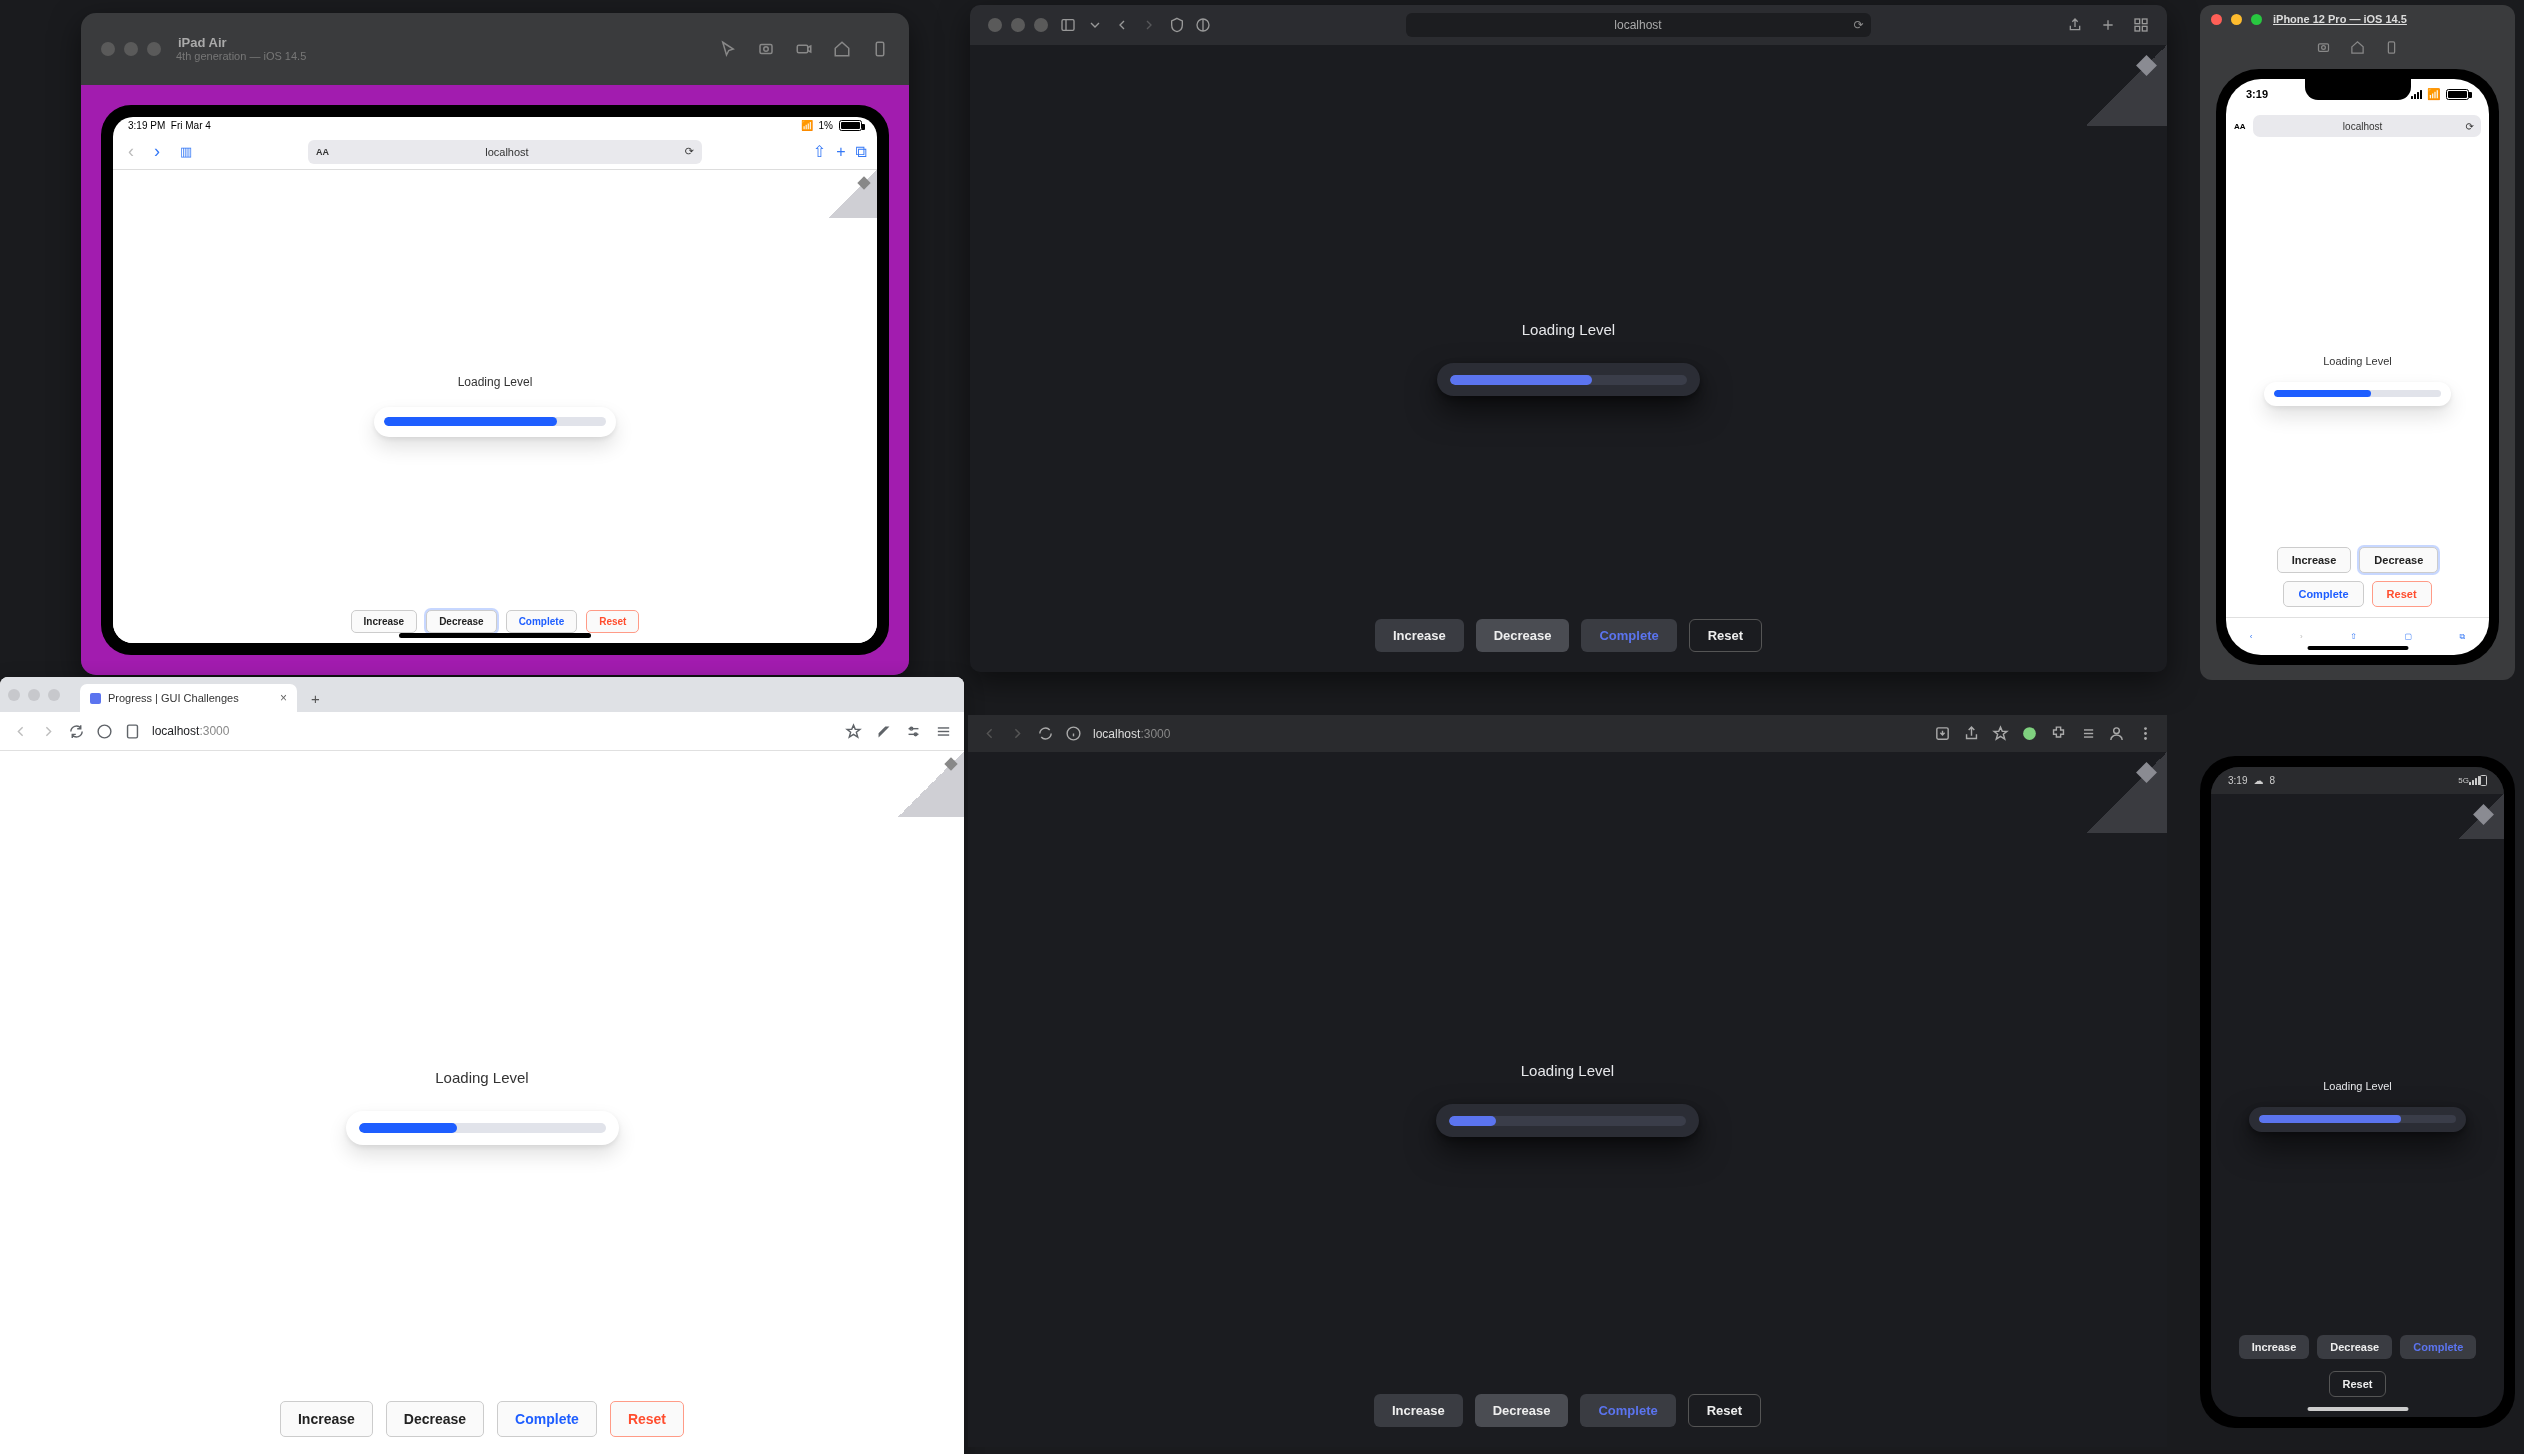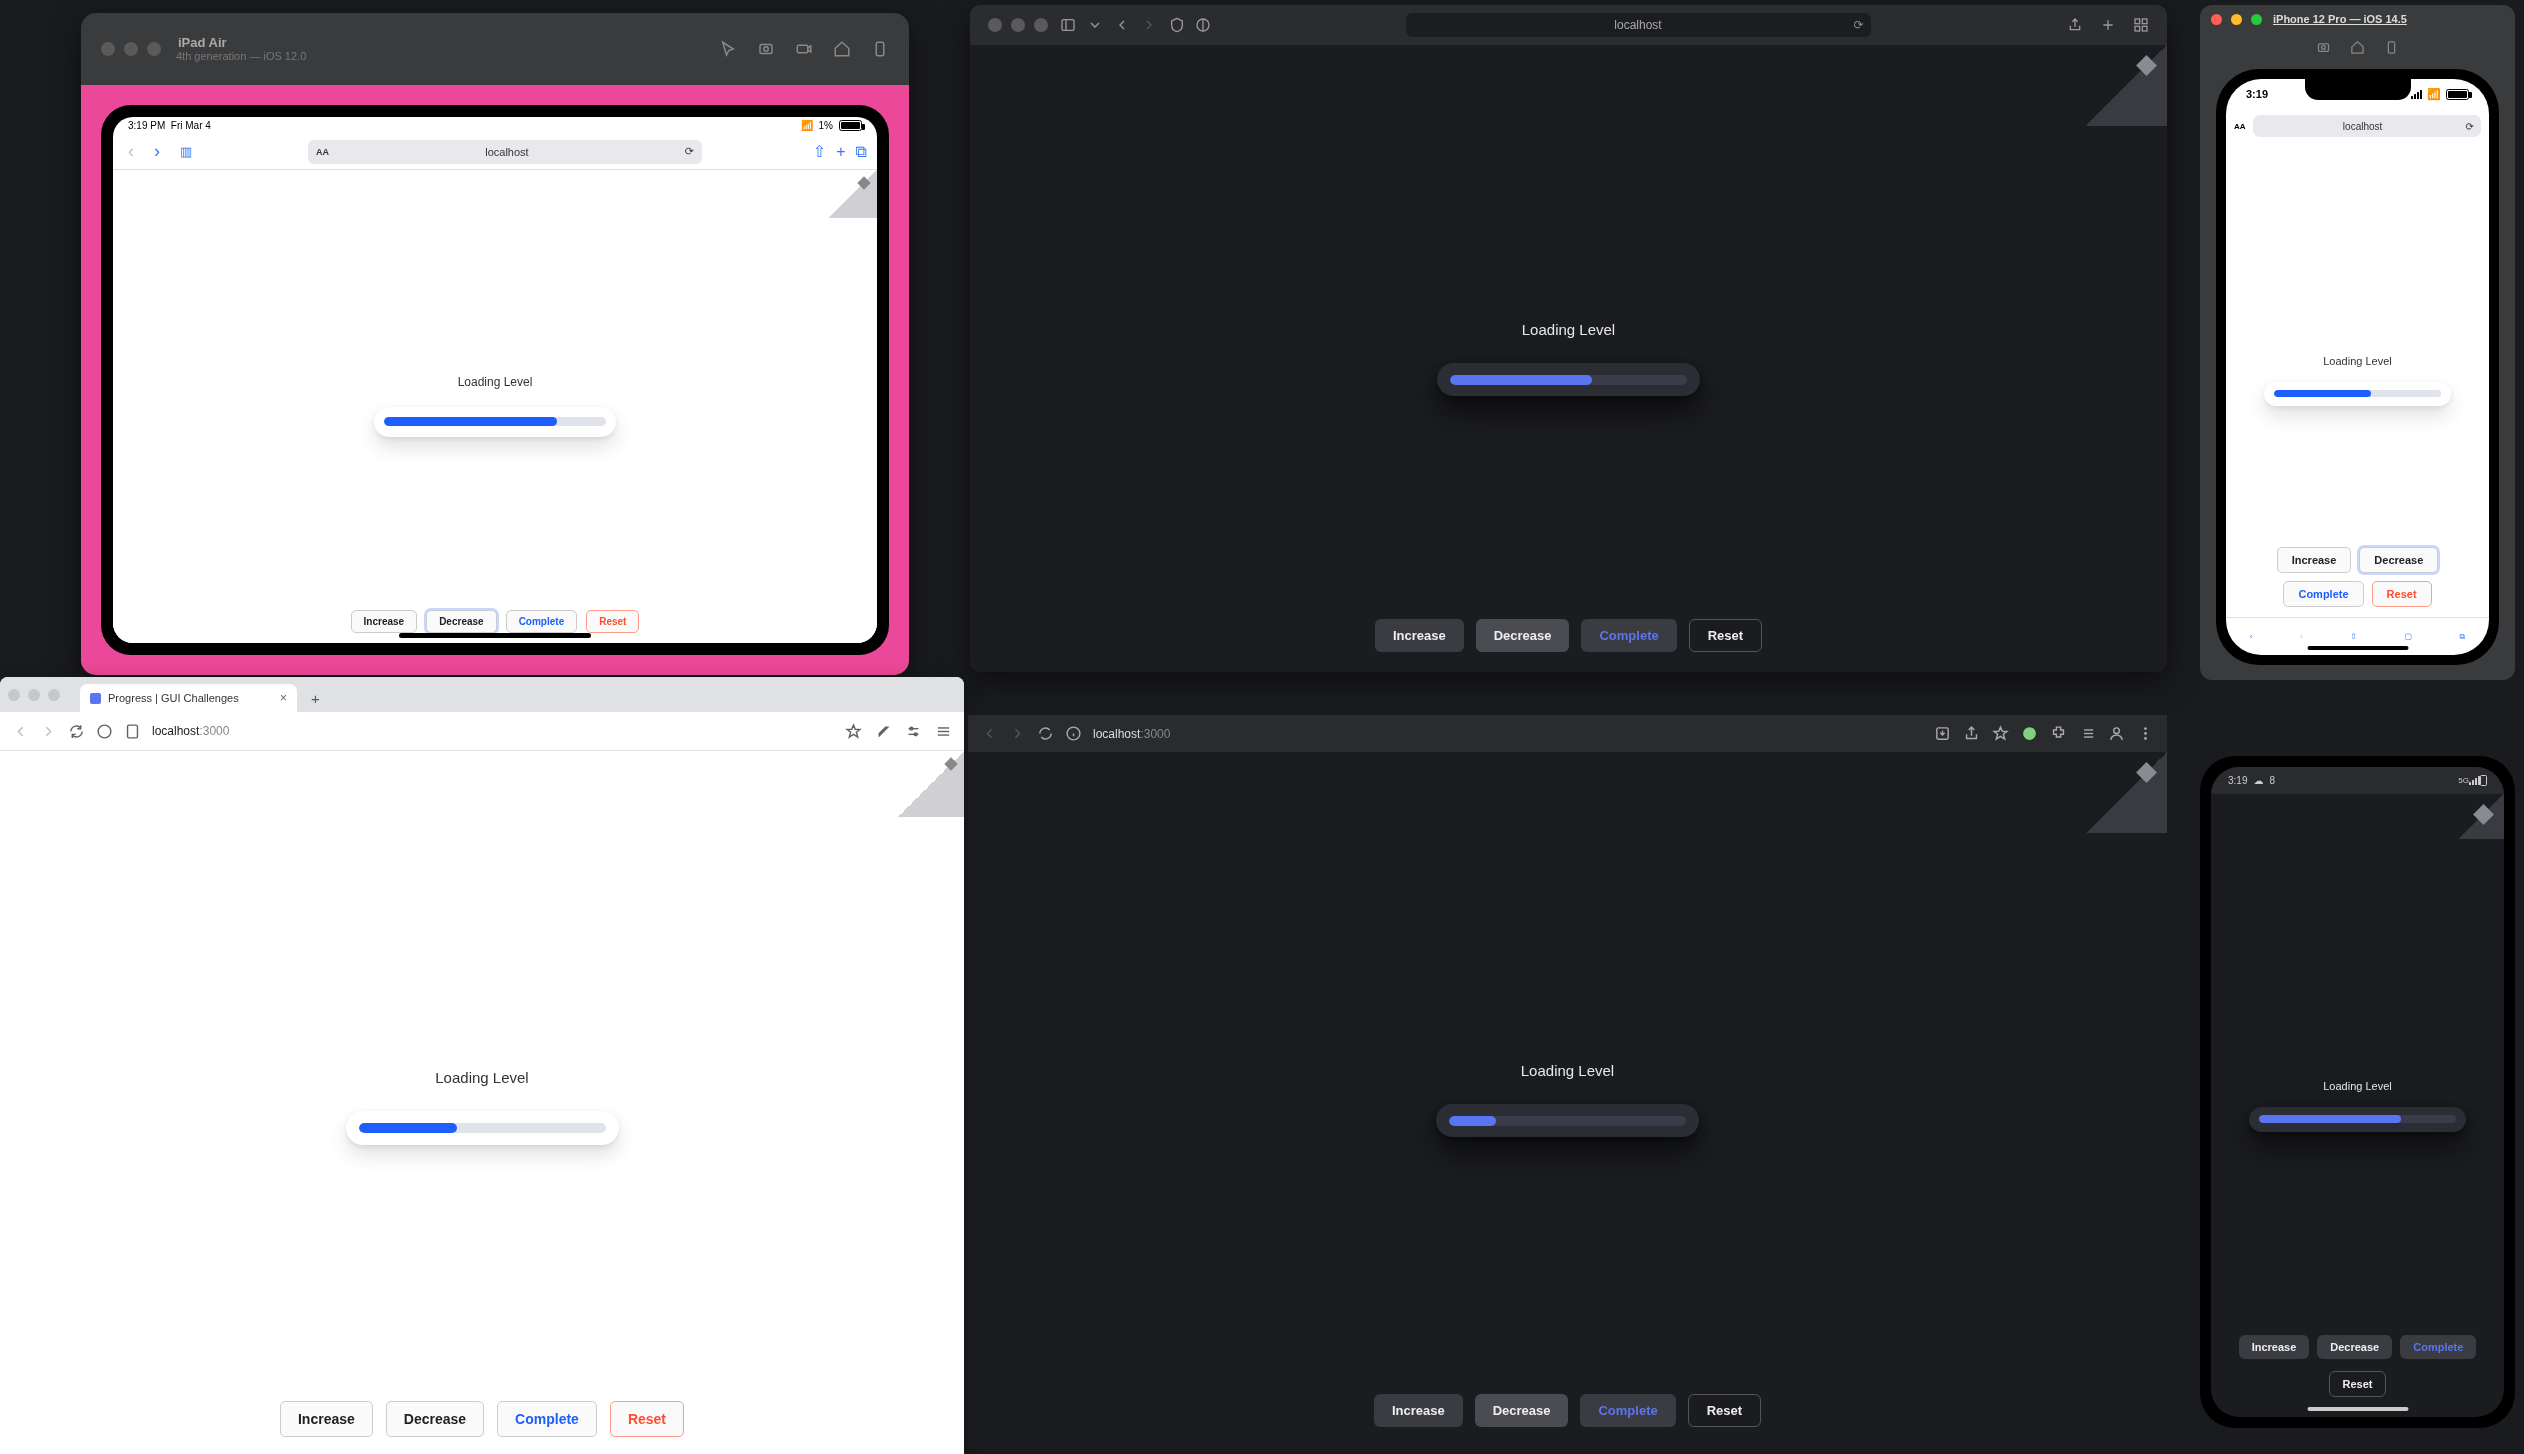--- a/index.html
+++ b/index.html
@@ -30,21 +30,21 @@
   .tl { width:14px; height:14px; border-radius:50%; }
   .tl.red { background:#5a5a5a; } .tl.yellow { background:#5a5a5a; } .tl.green { background:#5a5a5a; }
   .ipad-title { color:#aaa; font-size:13px; font-weight:600; margin-left:5px; }
   .ipad-subtitle { color:#777; font-size:11px; margin-left:3px; display:block; }
   .ipad-title-col { display:flex; flex-direction:column; }
   .ipad-toolbar-icons { margin-left:auto; display:flex; gap:20px; }
   .tb-icon { width:18px; height:18px; color:#888; }
   .tb-icon svg { width:100%; height:100%; stroke:currentColor; fill:none; stroke-width:2; }
 
   .ipad-body {
-    background:#ec4899;
+    background:#a21caf;
     border-radius: 0 0 15px 15px;
     padding: 20px;
   }
   .ipad-device {
     width: 788px; height: 550px;
     background:#000; border-radius:30px;
     padding:12px;
     position:relative;
     margin:0 auto;
   }
@@ -290,21 +290,21 @@
 
 <div class="ipad-window">
   <div class="ipad-titlebar">
     <div class="traffic-lights">
       <div class="tl red"></div>
       <div class="tl yellow"></div>
       <div class="tl green"></div>
     </div>
     <div class="ipad-title-col">
       <span class="ipad-title">iPad Air</span>
-      <span class="ipad-subtitle">4th generation — iOS 12.0</span>
+      <span class="ipad-subtitle">4th generation — iOS 14.5</span>
     </div>
     <div class="ipad-toolbar-icons">
       <div class="tb-icon"><svg viewBox="0 0 24 24">
             <path d="M5 3l14 9-6 2-3 6z"></path>
           </svg></div>
       <div class="tb-icon"><svg viewBox="0 0 24 24">
             <rect x="4" y="6" width="16" height="12" rx="2"></rect>
             <circle cx="12" cy="12" r="3"></circle>
           </svg></div>
       <div class="tb-icon"><svg viewBox="0 0 24 24">

